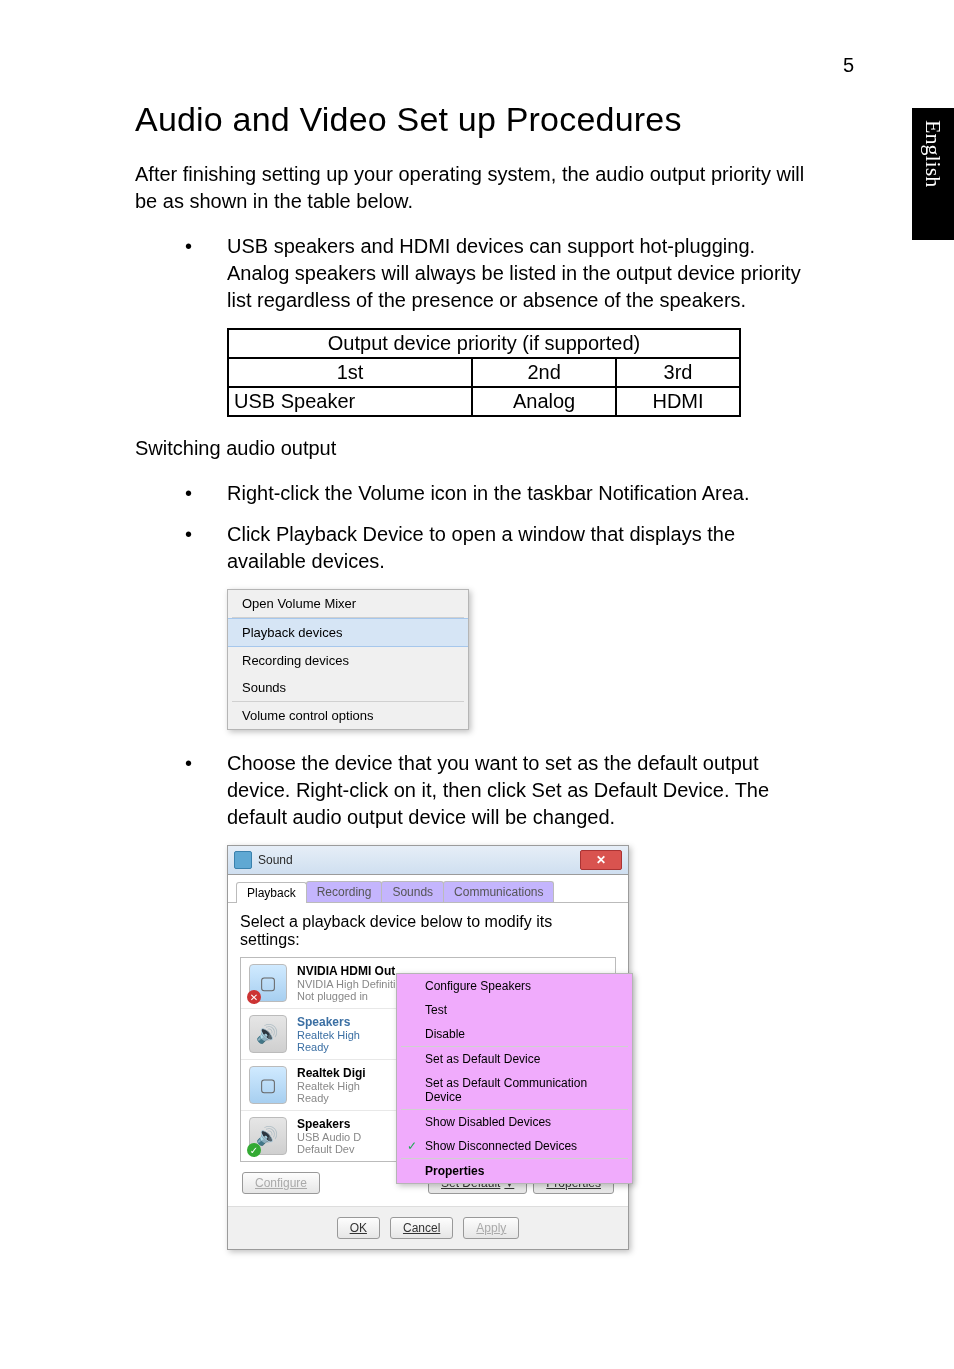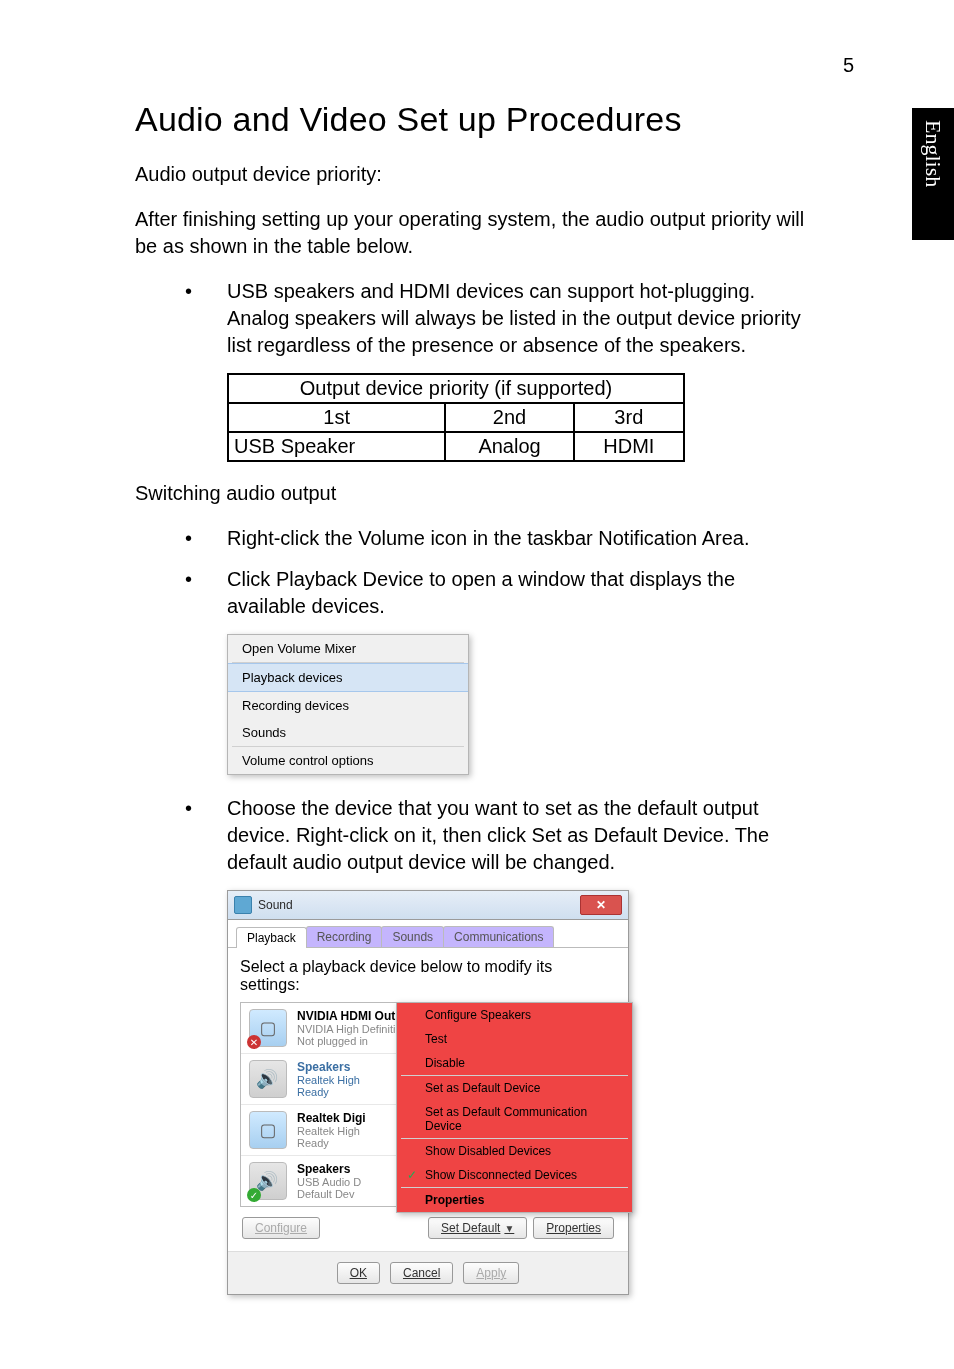--- a/index.html
+++ b/index.html
@@ -76,21 +76,21 @@
     position: absolute;
     left: 50px;
     top: 0;
     font-size: 20px;
   }
   .priority-table {
     border-collapse: collapse;
     margin-left: 92px;
     margin-top: 6px;
     margin-bottom: 18px;
-    width: 458px;
+    width: 514px;
     font-size: 20px;
   }
   .priority-table td, .priority-table th {
     border: 2px solid #000;
     padding: 2px 8px;
     text-align: center;
     font-weight: normal;
   }
   .priority-table .hdr {
     text-align: center;
@@ -256,23 +256,23 @@
     justify-content: center;
   }
   .dev-text .dev-name { font-weight: bold; color: #000000; font-size: 12px; }
   .dev-text .dev-sub { color: #888; font-size: 11px; }
   .dev-text.highlighted .dev-name,
   .dev-text.highlighted .dev-sub { color: #3b6fa3; }
 
   .sub-context {
     position: absolute;
     left: 168px;
-    top: 54px;
+    top: 70px;
     width: 235px;
-    background: #ef4444;
+    background: #f0abfc;
     border: 1px solid #b5b5b5;
     box-shadow: 2px 2px 6px rgba(0,0,0,0.25);
     font-size: 12px;
     z-index: 10;
   }
   .sub-context .menu-item { padding: 5px 12px 5px 28px; }
   .sub-context .checked::before {
     content: "✓";
     position: absolute;
     left: 10px;
@@ -324,21 +324,20 @@
   <div class="page-number">5</div>
 
   <div class="side-tab">
     <span>English</span>
   </div>
 
   <div class="content">
 
     <h1 class="heading">Audio and Video Set up Procedures</h1>
 
-    <p class="para">Audio output device priority:</p>
 
     <p class="para">After finishing setting up your operating system, the audio output priority will be as shown in the table below.</p>
 
     <ul class="bullets">
       <li>USB speakers and HDMI devices can support hot-plugging. Analog speakers will always be listed in the output device priority list regardless of the presence or absence of the speakers.</li>
     </ul>
 
     <table class="priority-table">
       <tbody>
           <tr>

